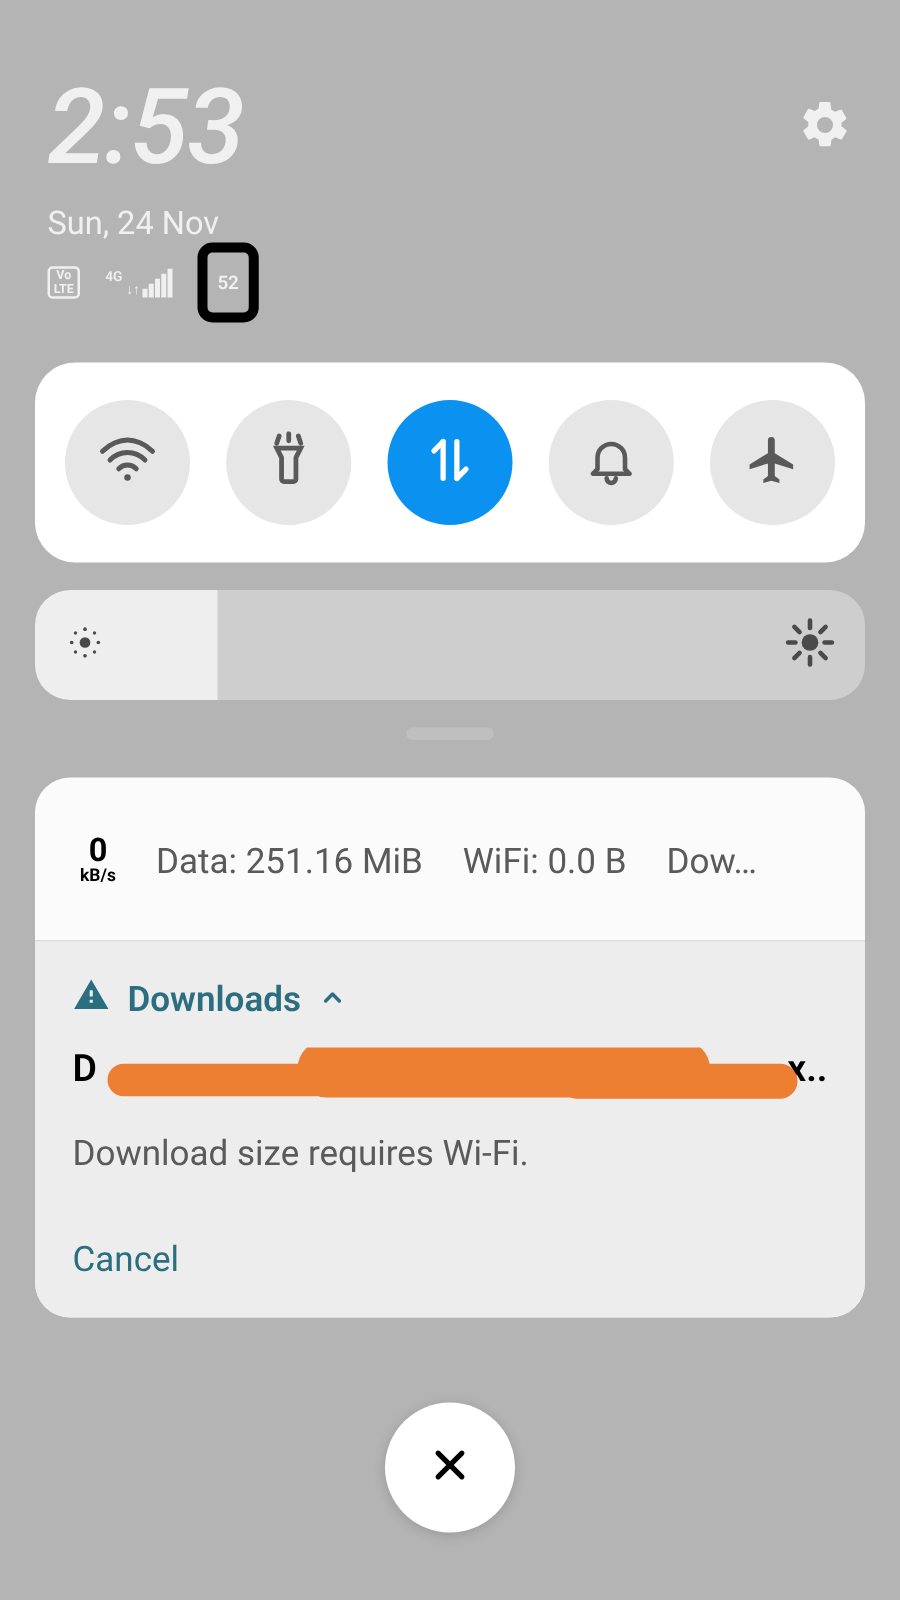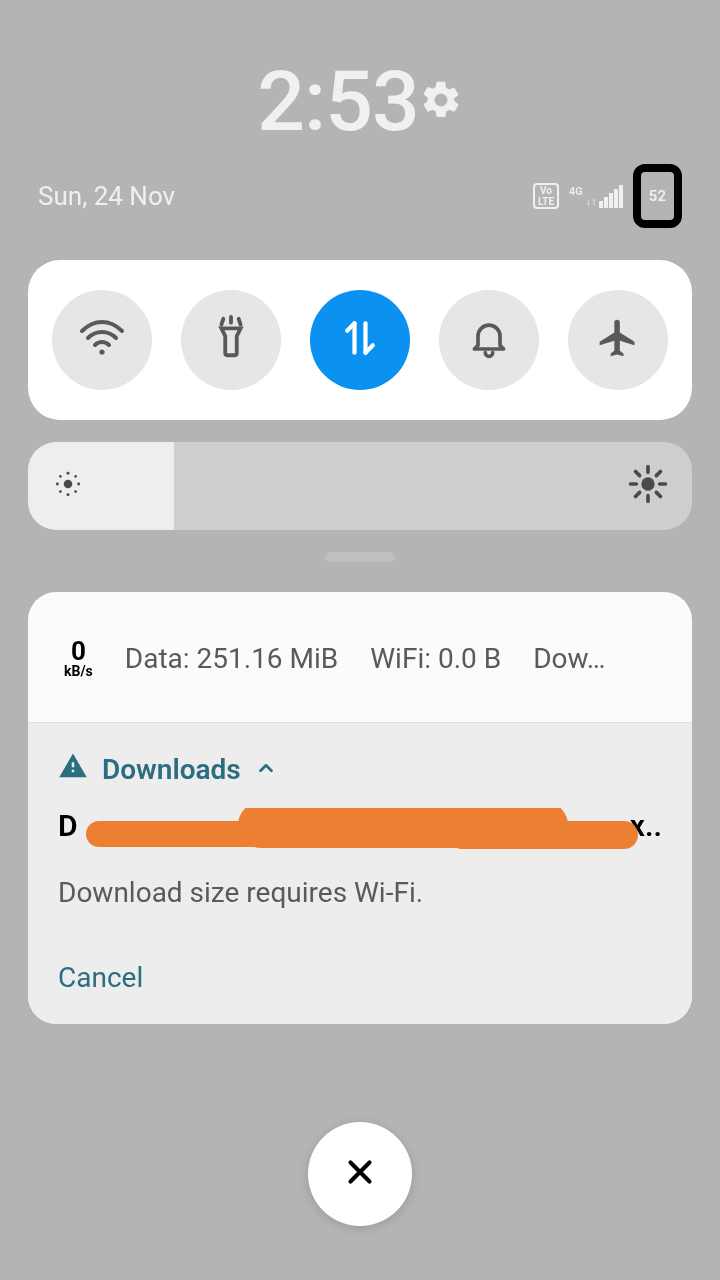--- a/index.html
+++ b/index.html
@@ -15,40 +15,42 @@
   }
 
   
   .status-header {
     padding: 60px 38px 0 38px;
     color: #f0f0f0;
   }
   .header-row1 {
     display: flex;
     align-items: center;
-    justify-content: center;
+    justify-content: space-between;
+    font-style: italic;
   }
   .clock {
     font-size: 84px;
     font-weight: 500;
     letter-spacing: -1px;
     line-height: 1;
   }
   .header-row2 {
     display: flex;
-    align-items: center;
+    align-items: flex-start;
     justify-content: space-between;
     margin-top: 20px;
     font-size: 26px;
     font-weight: 400;
+    flex-direction: column;
   }
   .status-icons {
     display: flex;
     align-items: center;
-    gap: 10px;
+    gap: 20px;
   }
   .volte-badge {
     border: 2px solid #f0f0f0;
     border-radius: 4px;
     padding: 0 3px;
     font-size: 10px;
     font-weight: 700;
     line-height: 1.1;
     text-align: center;
   }

